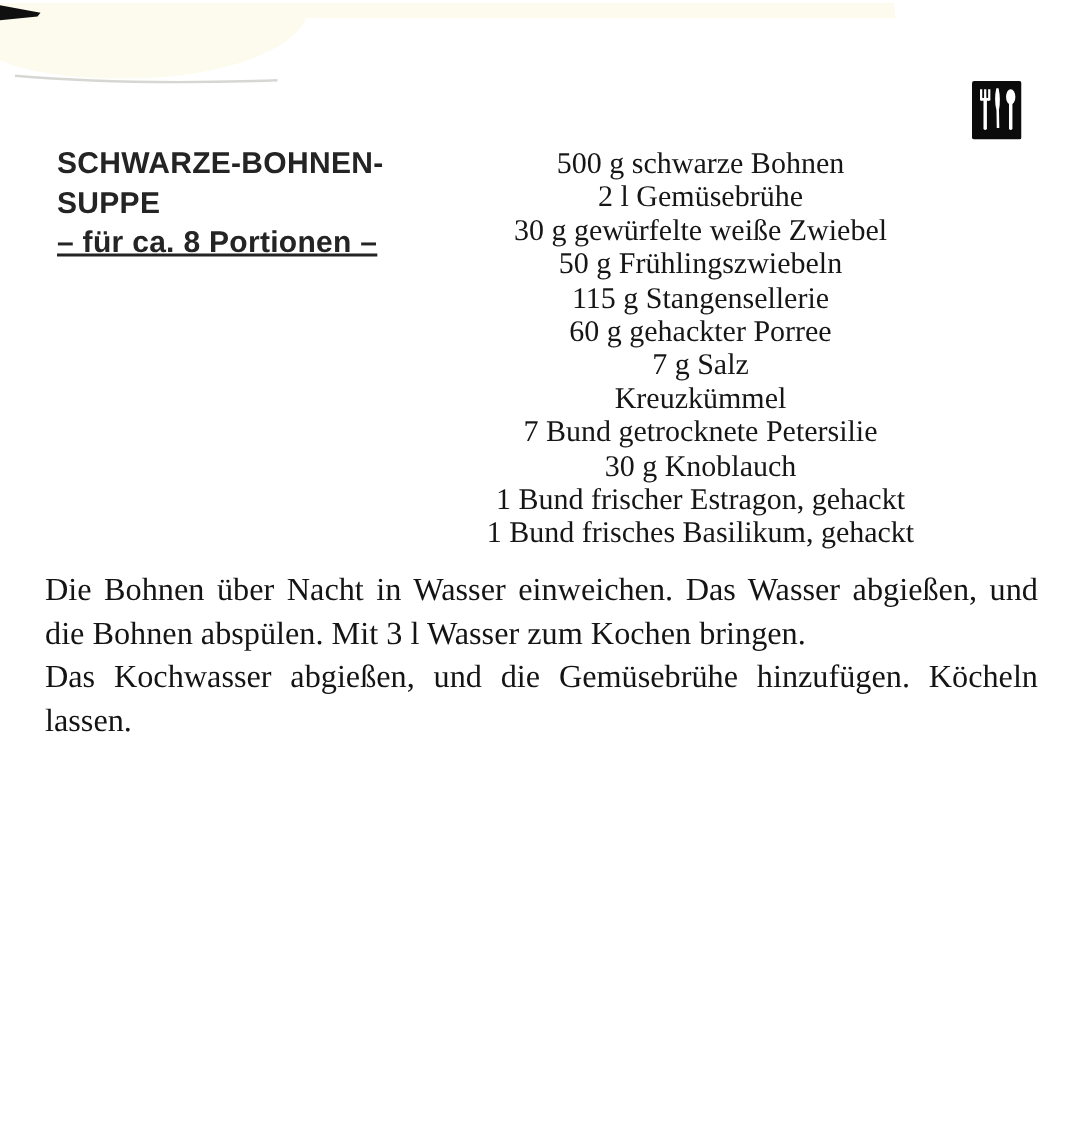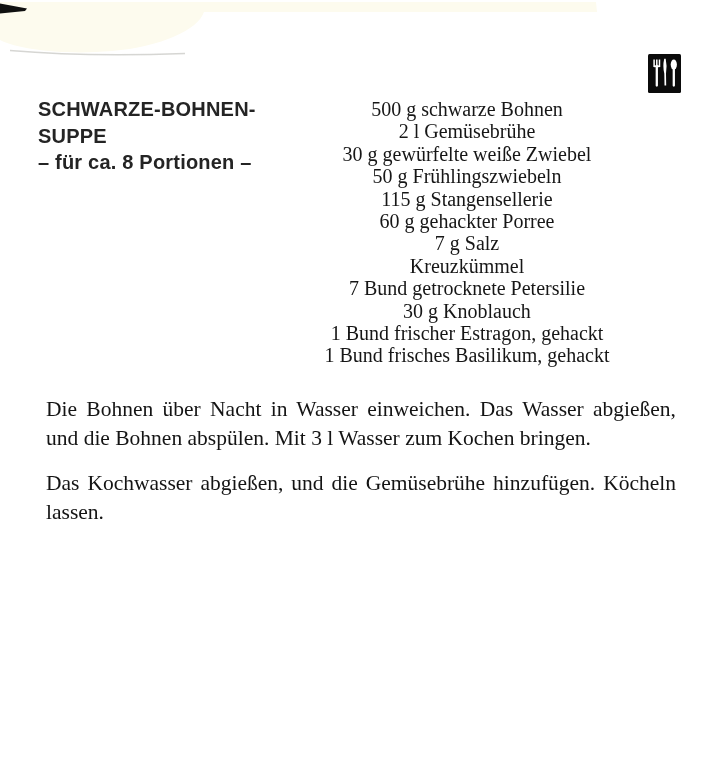--- a/index.html
+++ b/index.html
@@ -20,21 +20,21 @@
     top: 96px;
     width: 260px;
     font-family: "Liberation Sans", "DejaVu Sans", sans-serif;
     font-weight: 700;
     font-size: 20px;
     line-height: 26.5px;
     letter-spacing: 0.2px;
     color: #242424;
   }
   .recipe-title span { display: block; }
-  .recipe-subtitle { font-weight: 700; }
+  .recipe-subtitle { font-weight: 700; text-decoration: underline; }
   .ingredients {
     position: absolute;
     left: 302px;
     top: 98px;
     width: 330px;
     margin: 0; padding: 0;
     list-style: none;
     font-size: 20px;
     line-height: 22.4px;
     color: #161616;
@@ -43,21 +43,21 @@
   .instructions {
     position: absolute;
     left: 30px;
     top: 379px;
     width: 662px;
     font-size: 21.5px;
     line-height: 29px;
     text-align: justify;
     color: #141414;
   }
-  .instructions p { margin: 16px; font-family: Liberation Serif, serif; }
+  .instructions p { margin: 0; font-family: Liberation Serif, serif; }
   .page-number {
     position: absolute;
     left: 600px;
     top: 674px;
     width: 76px;
     text-align: left;
     font-size: 22.5px;
     color: #161616;
   }
 </style>

